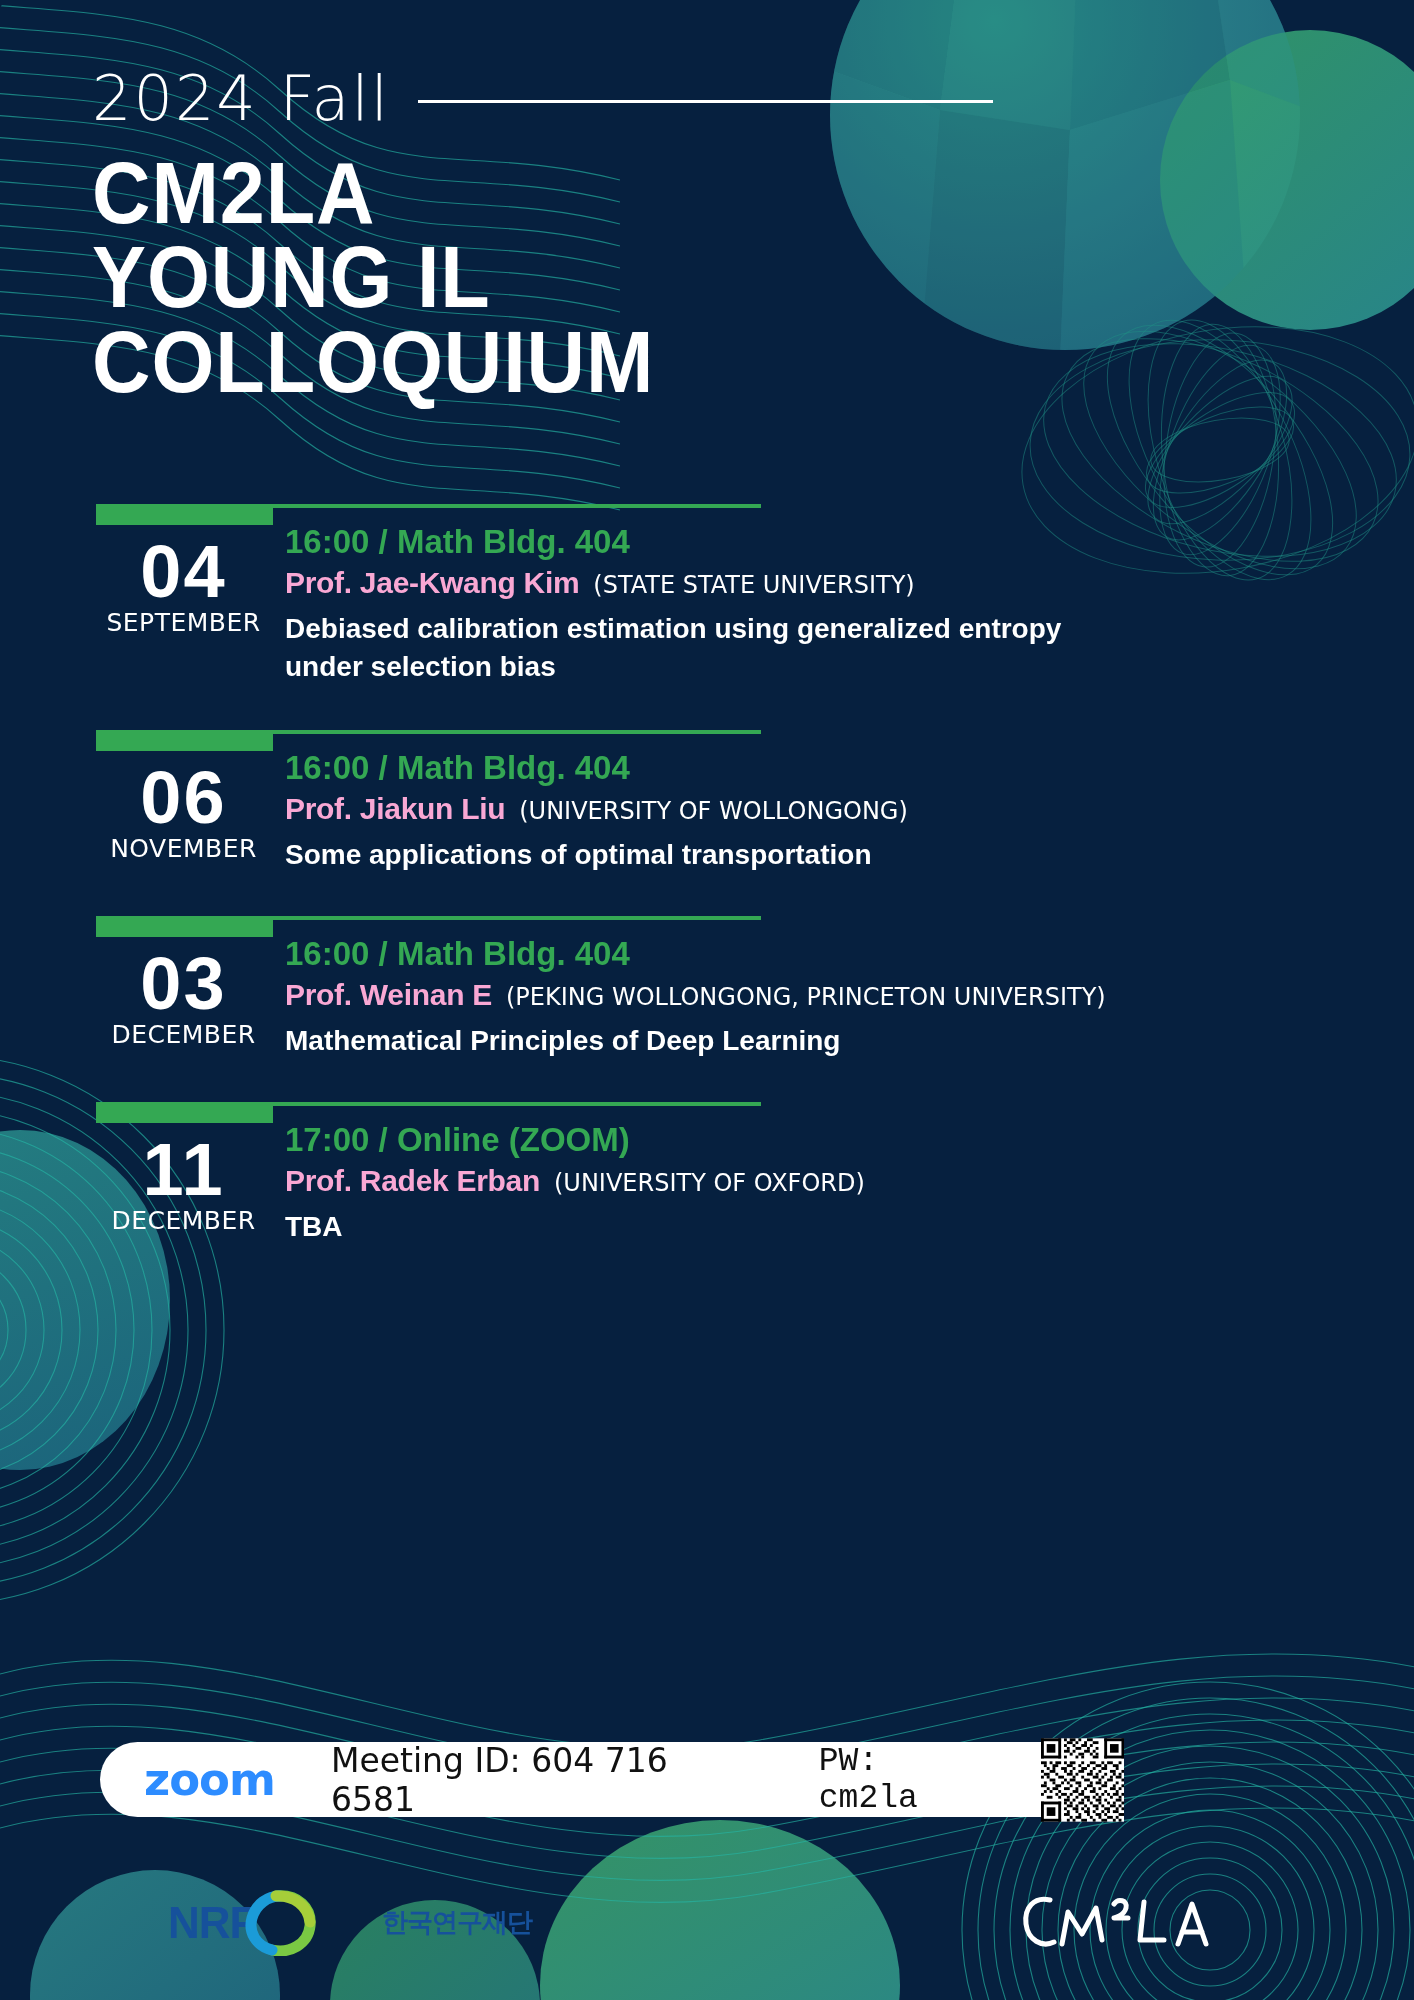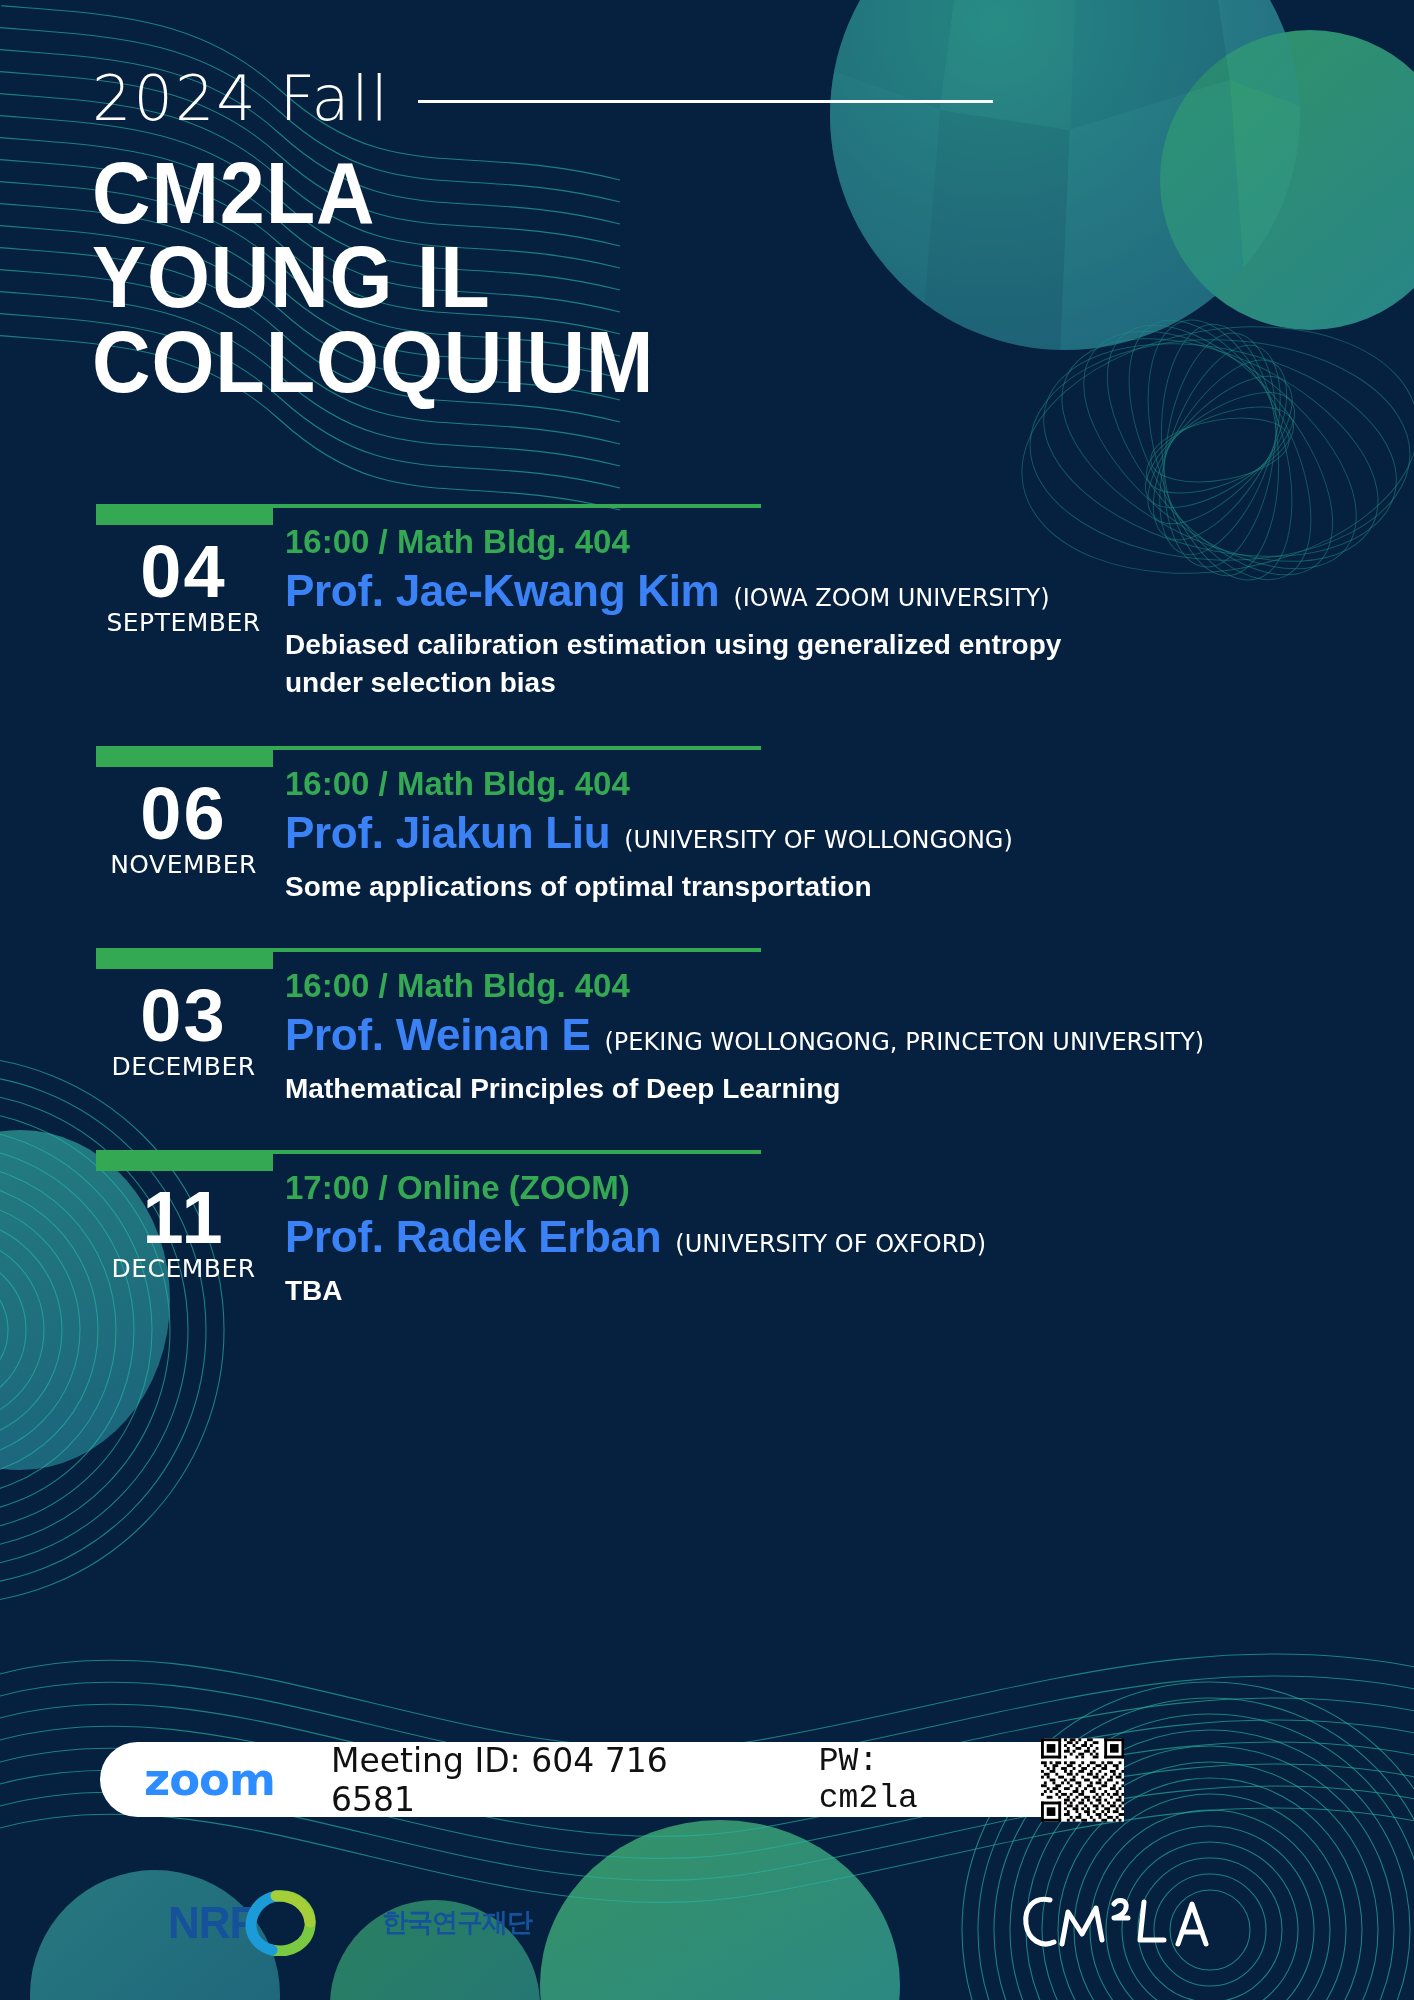--- a/index.html
+++ b/index.html
@@ -58,21 +58,21 @@
   .body{display:flex;margin-left:96px;}
   .datecol{width:175px;flex:0 0 175px;text-align:center;padding-top:14px;}
   .dnum{color:#fff;font-size:74px;font-weight:bold;line-height:.92;letter-spacing:2px;
         font-family:"Liberation Sans", sans-serif;}
   .dmon{color:#fff;font-size:25px;letter-spacing:.5px;font-weight:400;margin-top:2px;
         font-family:"DejaVu Sans", sans-serif;}
 
   .info{flex:1;padding-left:14px;}
   .when{color:#34a853;font-size:33px;font-weight:bold;margin:0 0 6px 0;line-height:1.1;}
   .nameline{display:flex;align-items:baseline;flex-wrap:nowrap;gap:14px;}
-  .spk{color:#3b82f6;font-size:44px;font-weight:bold;white-space:nowrap;letter-spacing:-.3px;}
+  .spk{color:#f9a8d4;font-size:30px;font-weight:bold;white-space:nowrap;letter-spacing:-.3px;}
   .aff{color:#fff;font-size:24px;white-space:nowrap;font-family:"DejaVu Sans", sans-serif;}
   .talk{color:#fff;font-size:28px;font-weight:bold;margin-top:10px;line-height:1.35;max-width:830px;}
 
   
   .zoombar{position:absolute;left:100px;top:1742px;width:1024px;height:75px;
            background:#fff;border-radius:40px;display:flex;align-items:center;}
   .zlogo{margin-left:44px;color:#2D8CFF;font-size:45px;font-weight:bold;letter-spacing:-1px;
          font-family:"DejaVu Sans", sans-serif;}
   .zmeet{margin-left:56px;color:#111;font-size:33px;font-family:"DejaVu Sans", sans-serif;}
   .zpw{margin-left:60px;color:#111;font-size:33px;font-family:Liberation Mono, monospace;}
@@ -229,21 +229,21 @@
       </div>
       <div class="body">
         <div class="datecol">
           <div class="dnum">04</div>
           <div class="dmon">SEPTEMBER</div>
         </div>
         <div class="info">
           <div class="when">16:00  /  Math Bldg. 404</div>
           <div class="nameline">
             <span class="spk">Prof. Jae-Kwang Kim</span>
-            <span class="aff">(IOWA ZOOM UNIVERSITY)</span>
+            <span class="aff">(STATE STATE UNIVERSITY)</span>
           </div>
           <div class="talk">Debiased calibration estimation using generalized entropy under selection bias</div>
         </div>
       </div>
     </div>
 
     <div class="event" style="margin-bottom:38px;">
       <div class="accentrow">
         <div class="accentblock"></div>
         <div class="accentline w2"></div>

